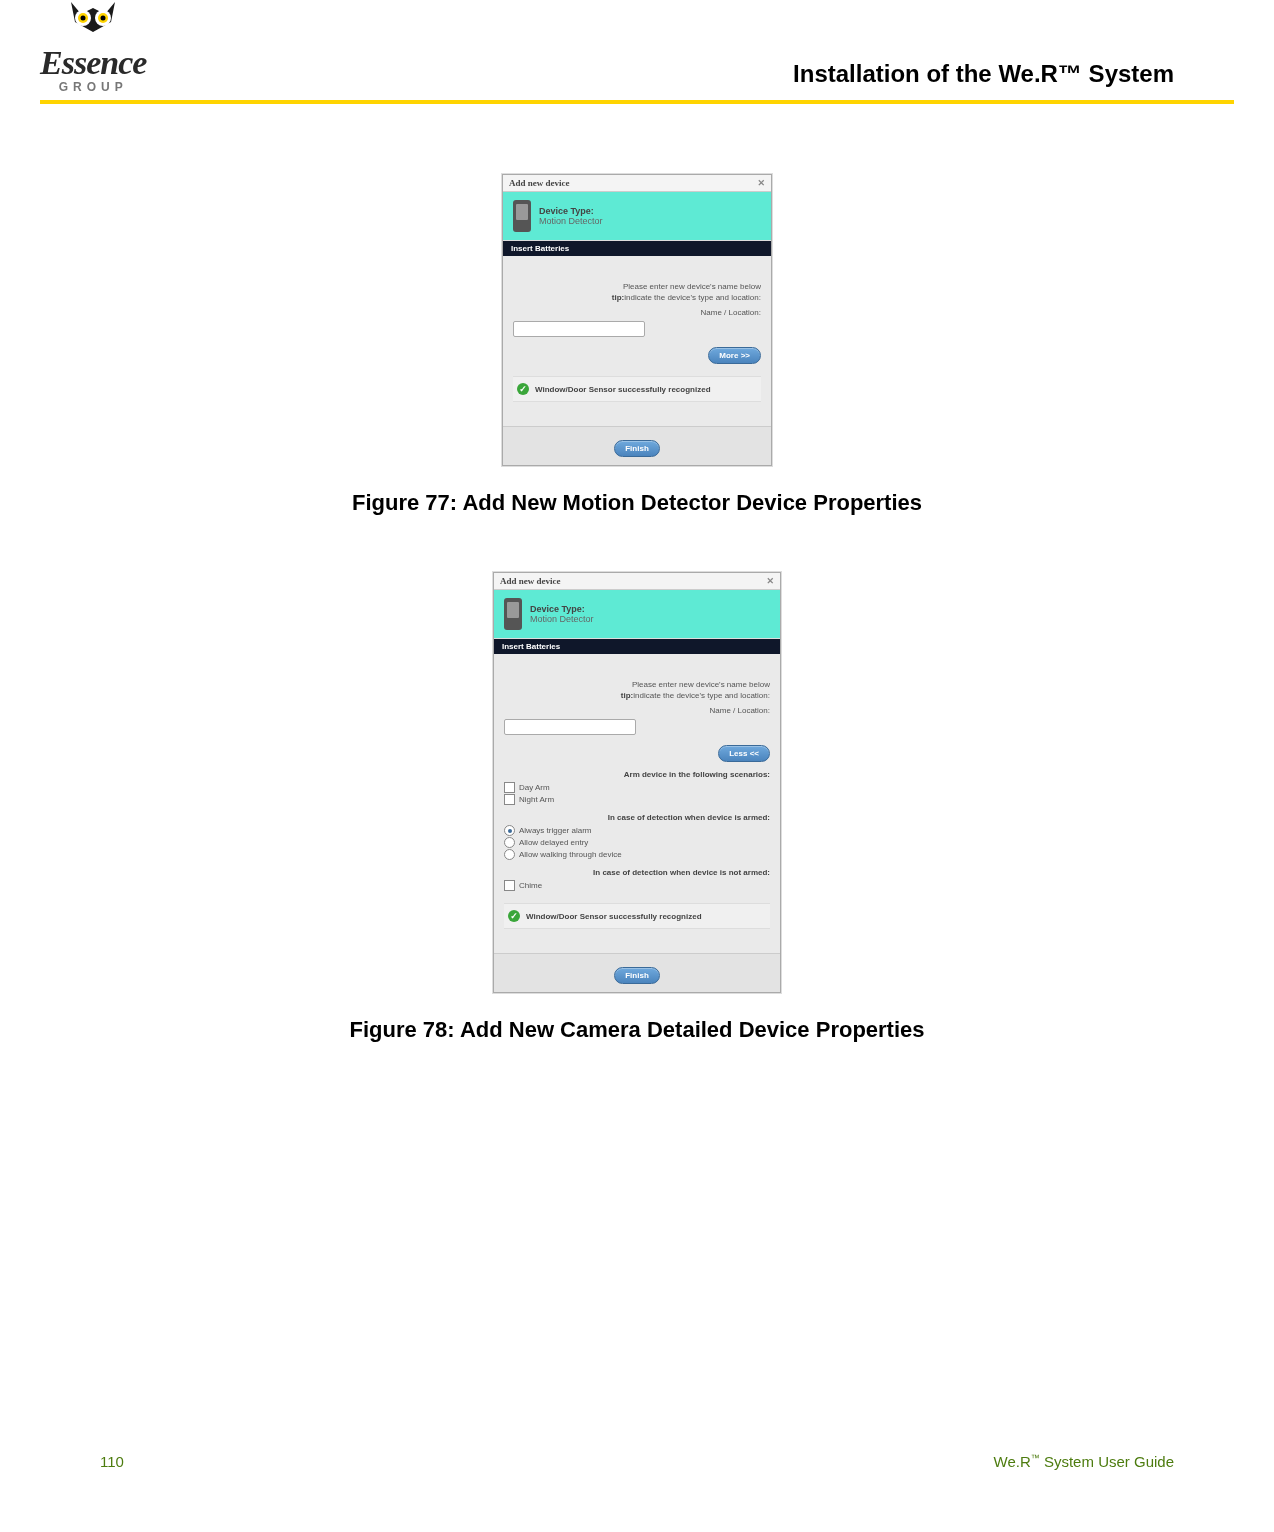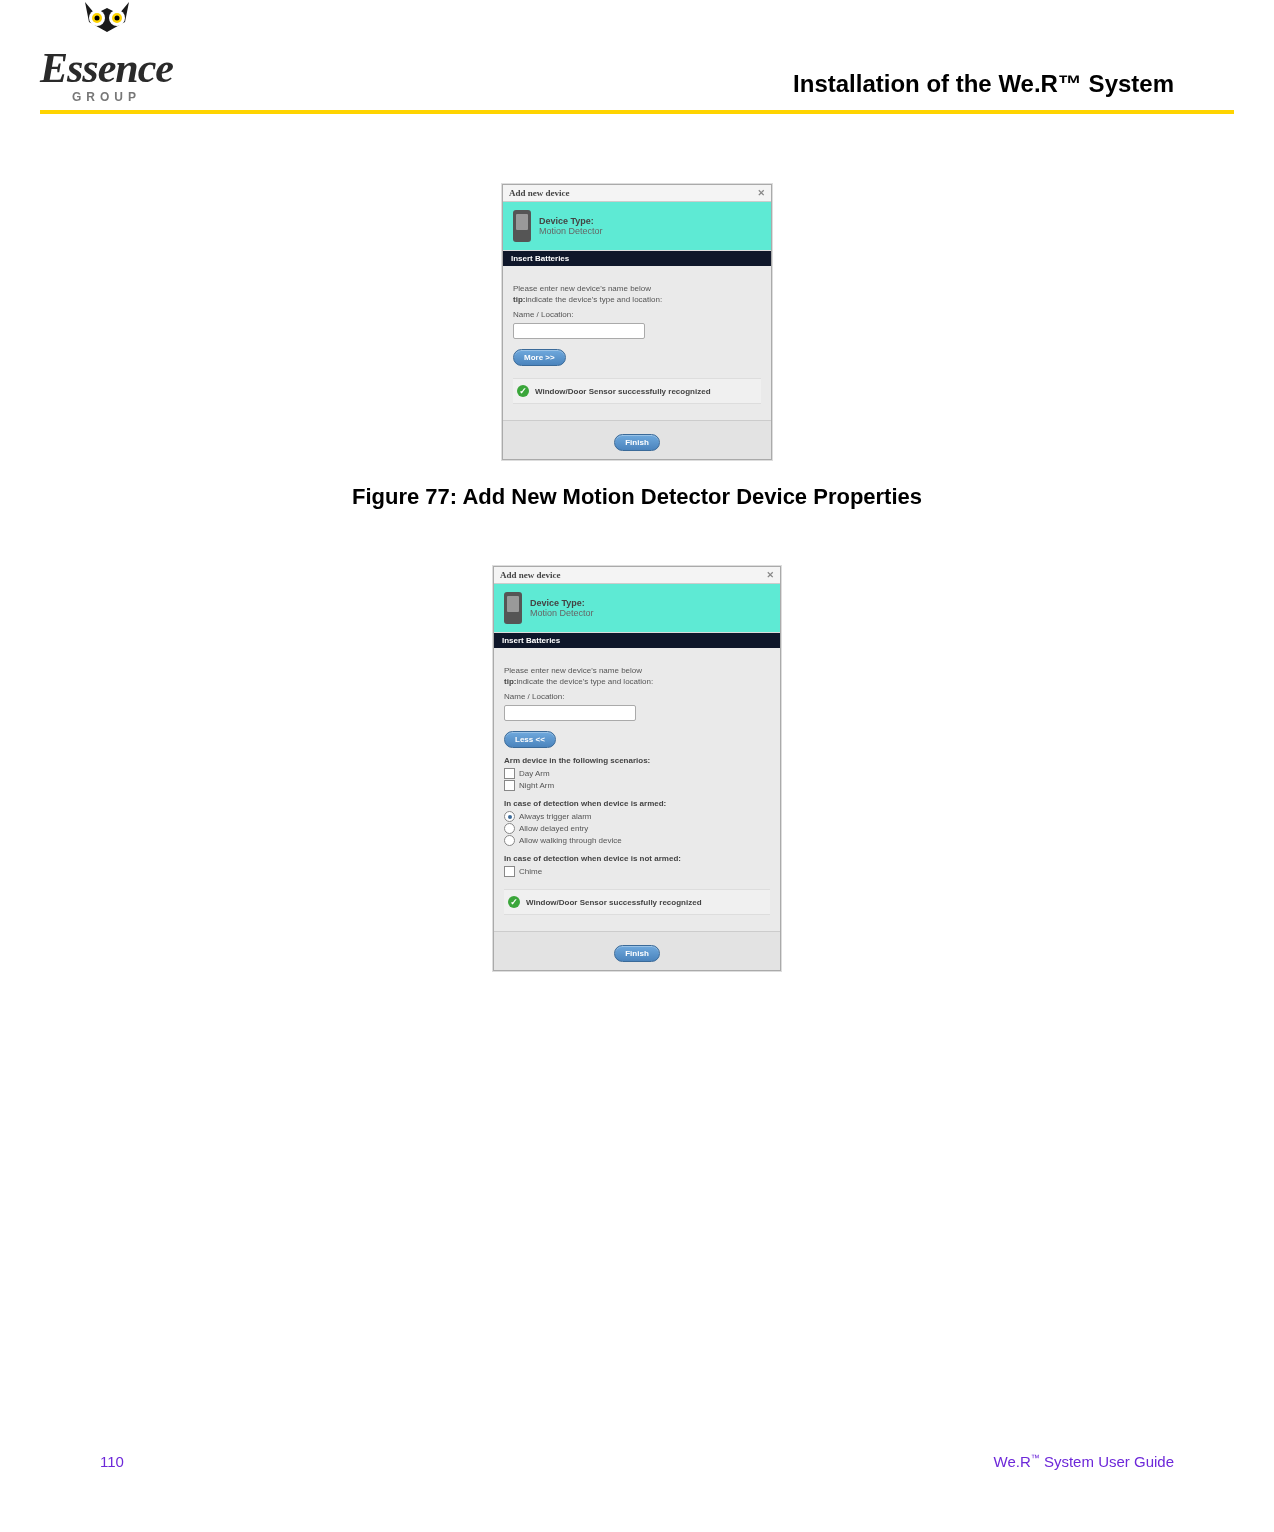--- a/index.html
+++ b/index.html
@@ -32,21 +32,21 @@
   }
   .owl {
     width: 64px;
     height: 48px;
     position: relative;
   }
   .owl svg { width: 64px; height: 48px; }
   .brand {
     font-family: Georgia, 'Times New Roman', serif;
     font-weight: bold;
-    font-size: 42px;
+    font-size: 34px;
     letter-spacing: -1px;
     color: #2a2a2a;
     margin-top: -4px;
     font-style: italic;
   }
   .brand-sub {
     font-family: Arial, sans-serif;
     font-size: 12px;
     letter-spacing: 5px;
     color: #777;
@@ -143,24 +143,25 @@
   .devtype-label { font-size: 9px; font-weight: bold; color: #444; }
   .devtype-value { font-size: 9px; color: #666; }
   .bluebar {
     background: #0f172a;
     color: #fff;
     font-size: 8px;
     font-weight: bold;
     padding: 3px 8px;
   }
   .dlg-body {
-    padding: 16px 10px;
+    padding: 24px 10px;
     background: #eaeaea;
     font-size: 8px;
     color: #555;
+    text-align: right;
   }
   .dlg-body .lbl { margin: 2px 0; }
   .dlg-body .bold { font-weight: bold; color: #444; }
   .dlg-input {
     margin-top: 4px;
     width: 130px;
     height: 14px;
     background: #fff;
     border: 1px solid #aaa;
     border-radius: 2px;
@@ -236,21 +237,21 @@
     margin: 0 4px;
   }
   .footer {
     position: absolute;
     bottom: 62px;
     left: 100px;
     right: 100px;
     display: flex;
     justify-content: space-between;
     font-size: 15px;
-    color: #6d28d9;
+    color: #4d7c0f;
     gap: 48px;
   }
   .tm { font-size: 9px; vertical-align: super; }
 </style>
 </head>
 <body>
 
 <div class="page">
 
   <div class="header">
@@ -361,20 +362,21 @@
           </div>
         <div class="status-row">
           <span class="check-circ">✓</span>
           <span>Window/Door Sensor successfully recognized</span>
         </div>
       </div>
       <div class="dlg-footer">
         <span class="pill-btn">Finish</span>
       </div>
     </div>
+    <div class="fig-caption">Figure 78: Add New Camera Detailed Device Properties</div>
   </div>
 
   <div class="footer">
     <span>110</span>
     <span><span>We.R</span><span class="tm">™</span><span> System User Guide</span></span>
   </div>
 
 </div>
 
 </body></html>

